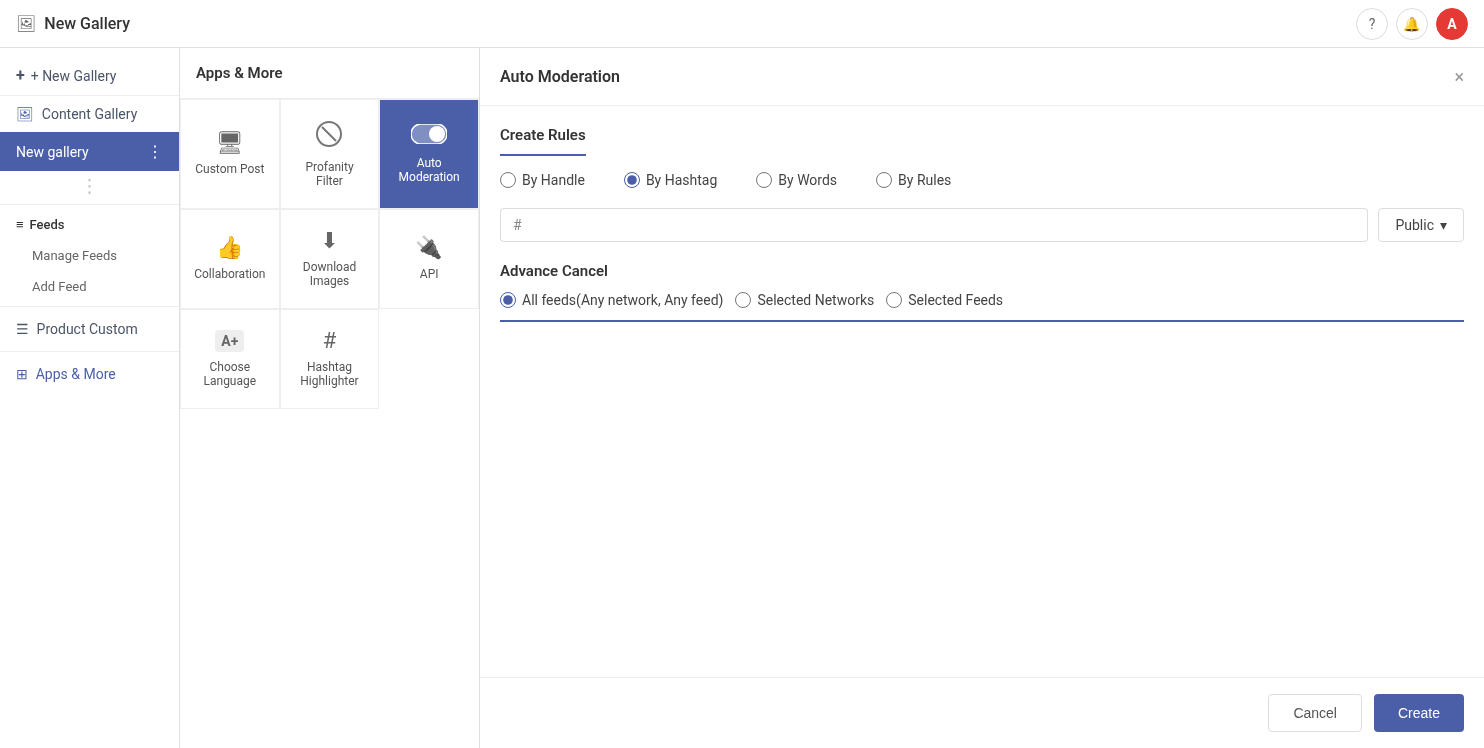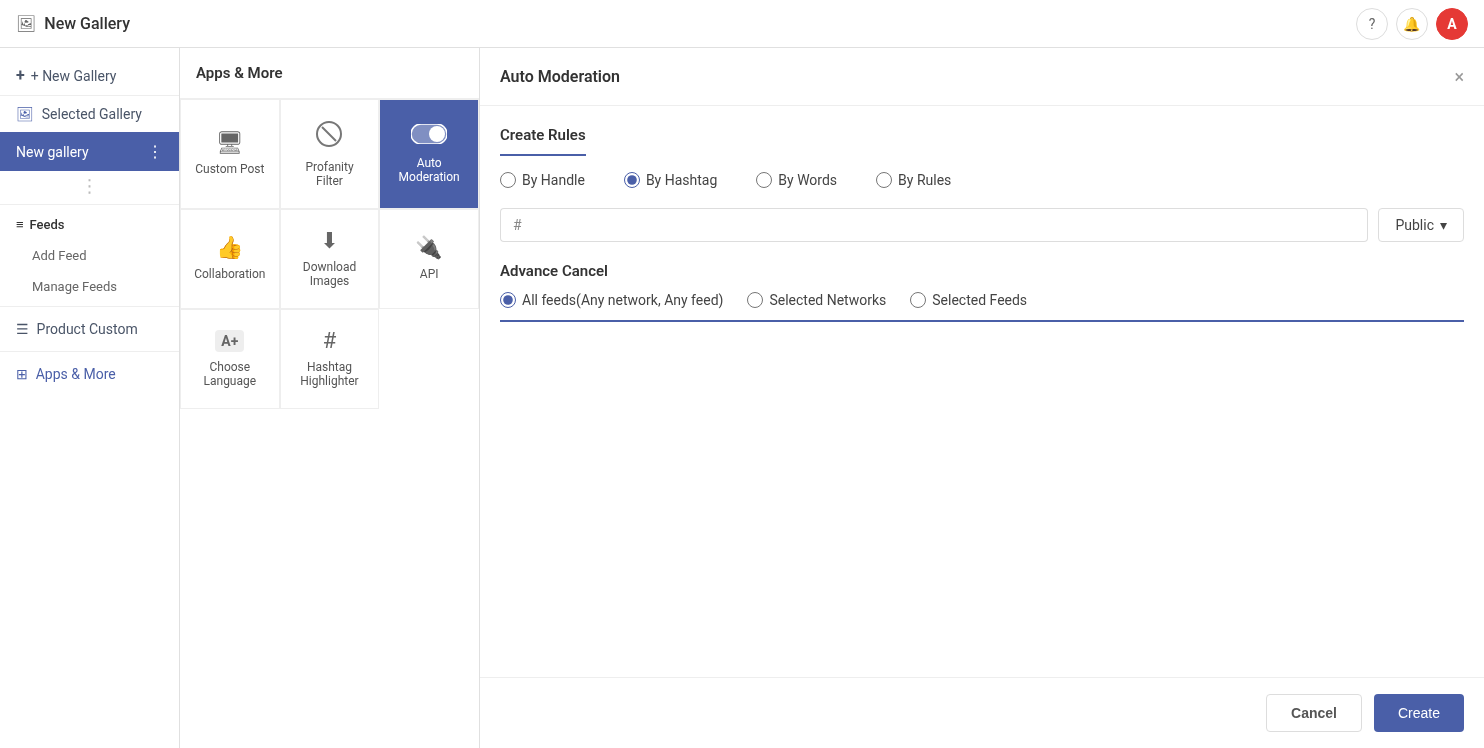--- a/index.html
+++ b/index.html
@@ -255,21 +255,21 @@
       margin-bottom: 12px;
     }
     .sub-label {
       font-size: 13px;
       color: #888;
       margin-bottom: 12px;
     }
     .feeds-radio-group {
       display: flex;
       align-items: center;
-      gap: 24px;
+      gap: 12px;
     }
     .feeds-radio-option {
       display: flex;
       align-items: center;
       gap: 6px;
       cursor: pointer;
       color: #444;
       font-size: 14px;
     }
     .active-underline {
@@ -287,21 +287,20 @@
       background: #fff;
     }
     .cancel-btn {
       padding: 10px 24px;
       border: 1px solid #ddd;
       background: #fff;
       border-radius: 4px;
       cursor: pointer;
       color: #555;
       font-size: 14px;
-      font-weight: bold;
     }
     .create-btn {
       padding: 10px 24px;
       background: #4a5fa8;
       color: #fff;
       border: none;
       border-radius: 4px;
       cursor: pointer;
       font-size: 14px;
       font-weight: 500;
@@ -376,37 +375,37 @@
 
 <div class="main-layout">
 
   <div class="sidebar">
     <div class="sidebar-new-gallery-btn">
       <span style="font-size:16px; font-weight:bold;">+</span>
       <span>+ New Gallery</span>
     </div>
     <div class="sidebar-section">
       <span style="color:#4a5fa8;">🖼</span>
-      <span>Selected Gallery</span>
+      <span>Content Gallery</span>
     </div>
     <div class="sidebar-item-active">
       <span>New gallery</span>
       <span class="three-dots">⋮</span>
     </div>
     <div style="text-align:center; padding: 4px 0; color:#bbb; font-size:18px;">⋮</div>
     <div class="sidebar-divider"></div>
     <div class="feeds-section-header">
       <span>≡</span>
       <span>Feeds</span>
     </div>
     <div class="sidebar-sub-item">
+      <span>Manage Feeds</span>
+    </div>
+    <div class="sidebar-sub-item">
       <span>Add Feed</span>
-    </div>
-    <div class="sidebar-sub-item">
-      <span>Manage Feeds</span>
     </div>
     <div class="sidebar-divider"></div>
     <div class="sidebar-section">
       <span>☰</span>
       <span>Product Custom</span>
     </div>
     <div class="sidebar-divider"></div>
     <div class="sidebar-more-btn">
       <span>⊞</span>
       <span>Apps &amp; More</span>

